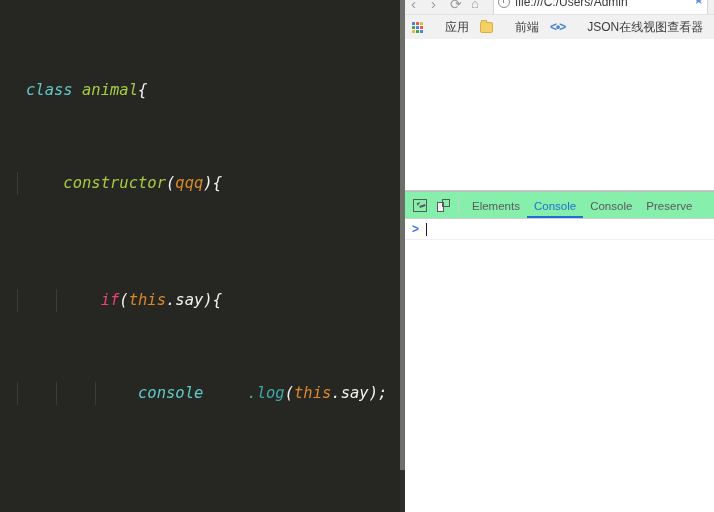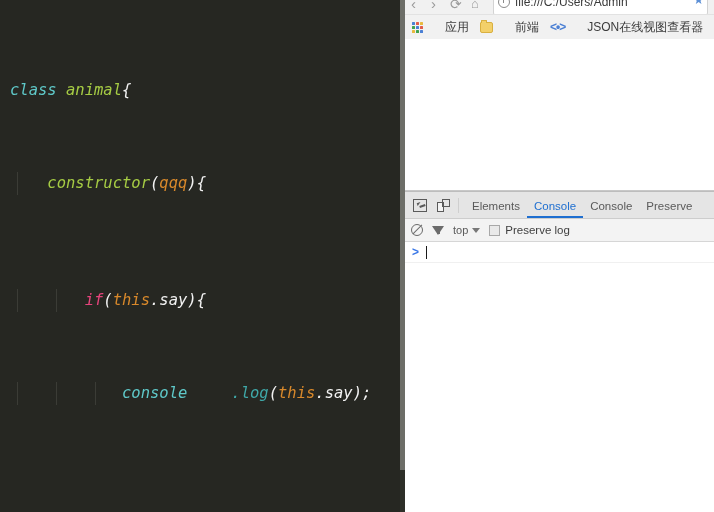--- a/index.html
+++ b/index.html
@@ -27,21 +27,21 @@
     position: absolute;
     left: 0; top: 9px;
     width: 400px;
     font-family: "DejaVu Sans Mono", "Liberation Mono", monospace;
     font-style: italic;
     font-size: 15.5px;
     line-height: 23.3px;
     white-space: pre;
     color: #e6e6e6;
   }
-  .ln { position: relative; height: 23.3px; padding-left: 10px; }
+  .ln { position: relative; height: 23.3px; padding-left: 26px; }
   
   .guide {
     position: absolute;
     top: 0; bottom: 0;
     width: 1px;
     background: #3b3c36;
   }
   .g1 { left: 17px; }
   .g2 { left: 56px; }
   .g3 { left: 95px; }
@@ -207,21 +207,21 @@
   #devtools {
     position: absolute;
     left: 0; top: 191px;
     width: 309px; height: 321px;
     background: #ffffff;
     border-top: 1px solid #bdbdbd;
   }
   #devtools-tabbar {
     position: relative;
     height: 26px;
-    background: #e5e5e5;
+    background: #86efac;
     border-bottom: 1px solid #cdcdcd;
     display: flex;
     align-items: center;
     padding-left: 4px;
   }
   .dt-tool-btn {
     width: 22px; height: 22px;
     display: flex; align-items: center; justify-content: center;
     margin-right: 1px;
   }
@@ -476,28 +476,20 @@
               <span class="b"></span>
             </span>
         </div>
         <div id="dt-divider"></div>
         <div class="dt-tab">Elements</div>
         <div class="dt-tab active">Console</div>
         <div class="dt-tab">Console</div>
         <div class="dt-tab">Preserve</div>
       </div>
 
-      <div id="devtools-filterbar">
-        <span class="clear-icon"></span>
-        <span class="filter-icon"></span>
-        <span id="context-select">top</span>
-        <span class="caret-down"></span>
-        <span class="chk"></span>
-        <span id="preserve-label">Preserve log</span>
-      </div>
 
       <div id="console-body">
         <div id="console-prompt-row">
           <span id="prompt-arrow">&gt;</span>
           <span id="console-caret"></span>
         </div>
       </div>
 
     </div>
   </div>

